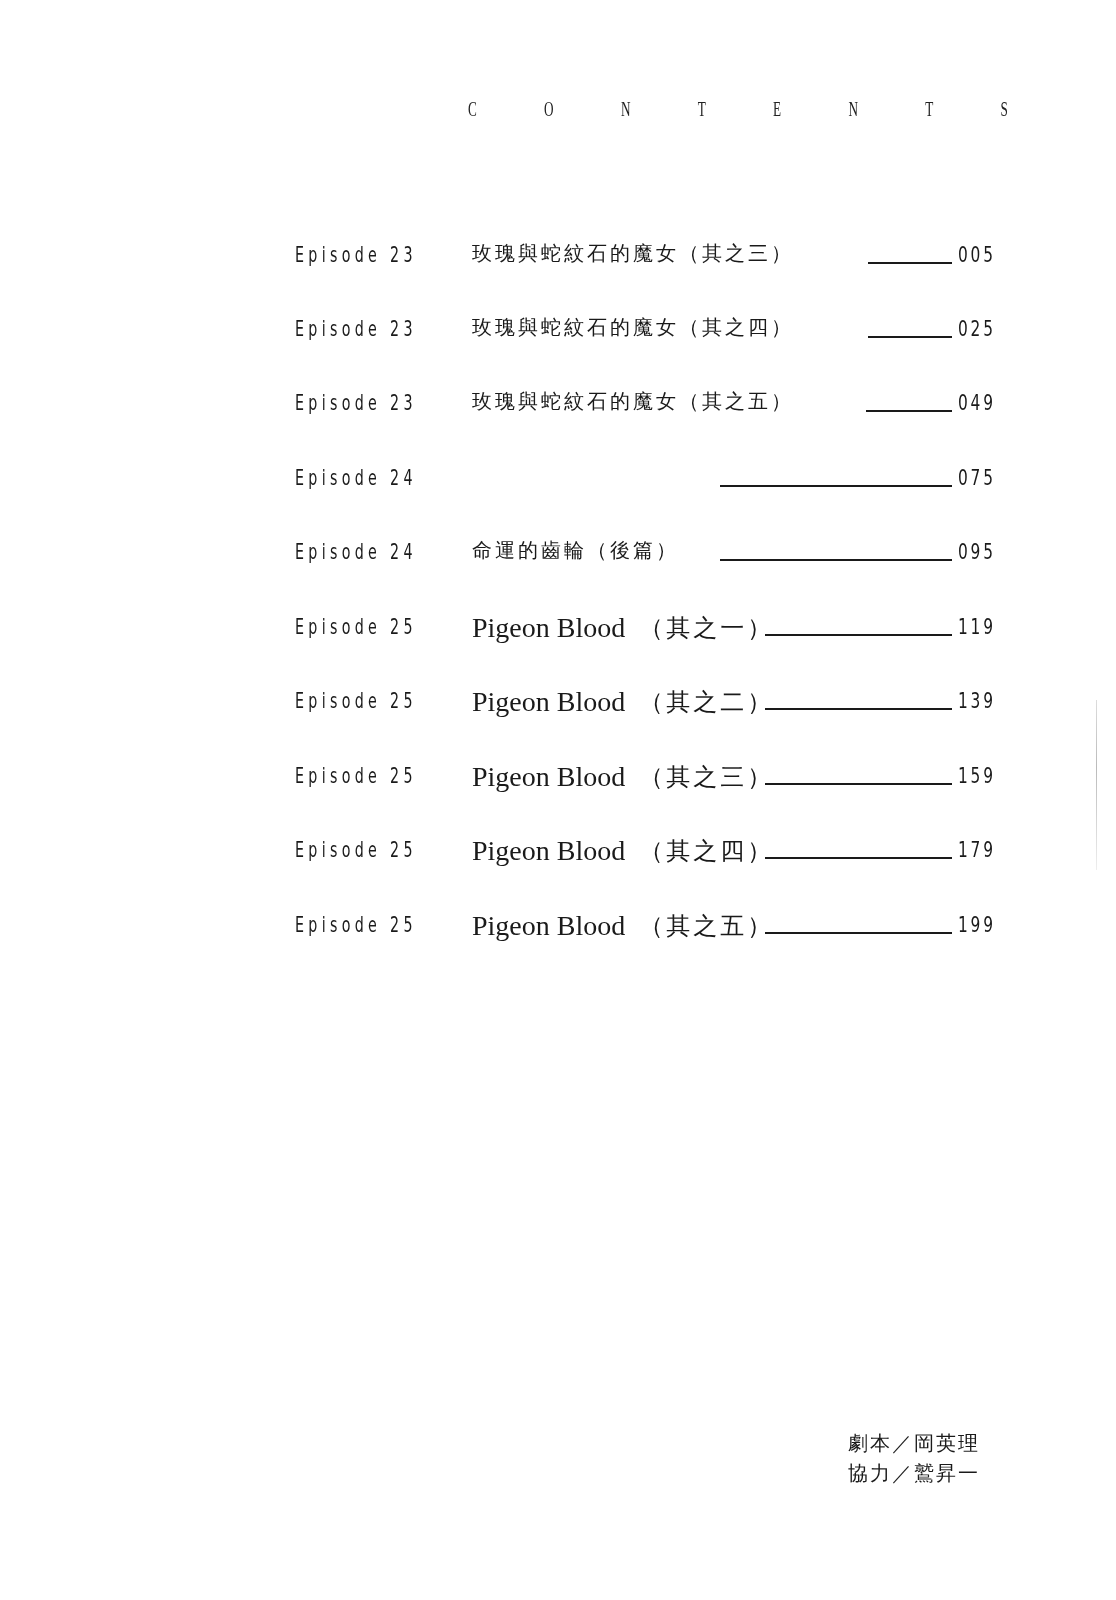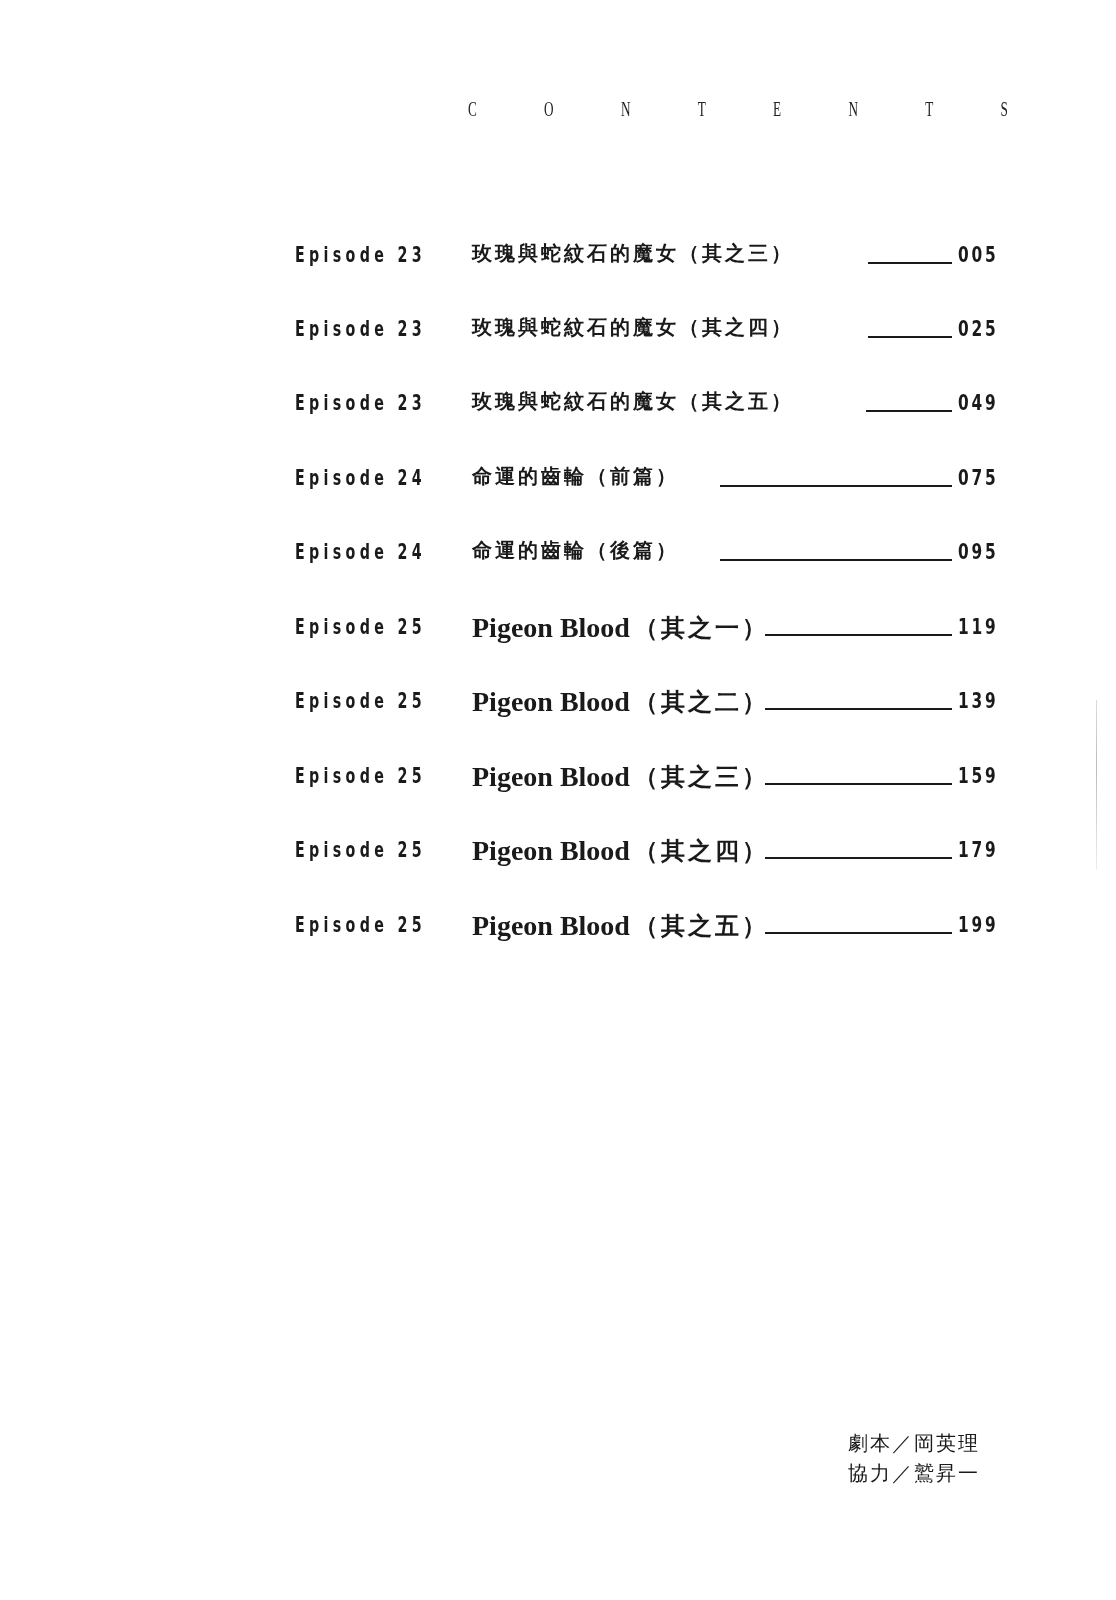--- a/index.html
+++ b/index.html
@@ -11,36 +11,36 @@
   .contents-title {
     position: absolute; top: 96px; left: 468px; width: 540px;
     display: flex; justify-content: space-between;
     font-family: "Liberation Serif", serif; font-size: 22px; color: #222;
     transform: scaleX(0.6); transform-origin: left top;
     width: 900px;
   }
   .contents-title span { display: inline-block; }
   .toc { position: absolute; top: 240px; left: 0; width: 1116px; }
   .toc-row {
-    position: absolute; left: 0; width: 1116px; height: 50px; font-weight: bold;
+    position: absolute; left: 0; width: 1116px; height: 50px;
   }
   .ep {
     position: absolute; left: 295px; top: 2px;
     font-family: "DejaVu Sans Condensed", "DejaVu Sans", sans-serif;
     font-size: 22px; letter-spacing: 6px; color: #1a1a1a;
     transform: scaleX(0.72); transform-origin: left center;
     white-space: nowrap; width: 240px;
   }
   .title {
     position: absolute; left: 472px; top: 0px;
     font-size: 20px; letter-spacing: 3px; white-space: nowrap; color: #1a1a1a;
     display: flex; align-items: center;
   }
   .title.latin { font-family: "Liberation Serif", serif; font-size: 28px; letter-spacing: 0; justify-content: flex-end; }
-  .title .cjk { font-family: "DejaVu Serif", serif; font-size: 24px; letter-spacing: 3px; margin-left: 4px; }
+  .title .cjk { font-family: "DejaVu Serif", serif; font-size: 24px; letter-spacing: 3px; margin-left: 14px; }
   .leader {
     position: absolute; top: 22px; height: 2px; background: #1a1a1a;
   }
   .page {
     position: absolute; left: 958px; top: 2px;
     font-family: "DejaVu Sans", sans-serif; font-size: 22px; letter-spacing: 4px;
     transform: scaleX(0.7); transform-origin: left center; color: #1a1a1a;
   }
   .credits {
     position: absolute; left: 848px; top: 1428px;
@@ -80,21 +80,20 @@
       <div class="page">025</div>
     </div>
     <div class="toc-row" style="top: 148px;">
       <div class="ep">Episode 23</div>
       <div class="title">玫瑰與蛇紋石的魔女（其之五）</div>
       <div class="leader" style="left: 866px; width: 86px;"></div>
       <div class="page">049</div>
     </div>
     <div class="toc-row" style="top: 223px;">
       <div class="ep">Episode 24</div>
-      <div class="title">命運的齒輪（前篇）</div>
       <div class="leader" style="left: 720px; width: 232px;"></div>
       <div class="page">075</div>
     </div>
     <div class="toc-row" style="top: 297px;">
       <div class="ep">Episode 24</div>
       <div class="title">命運的齒輪（後篇）</div>
       <div class="leader" style="left: 720px; width: 232px;"></div>
       <div class="page">095</div>
     </div>
     <div class="toc-row" style="top: 372px;">

